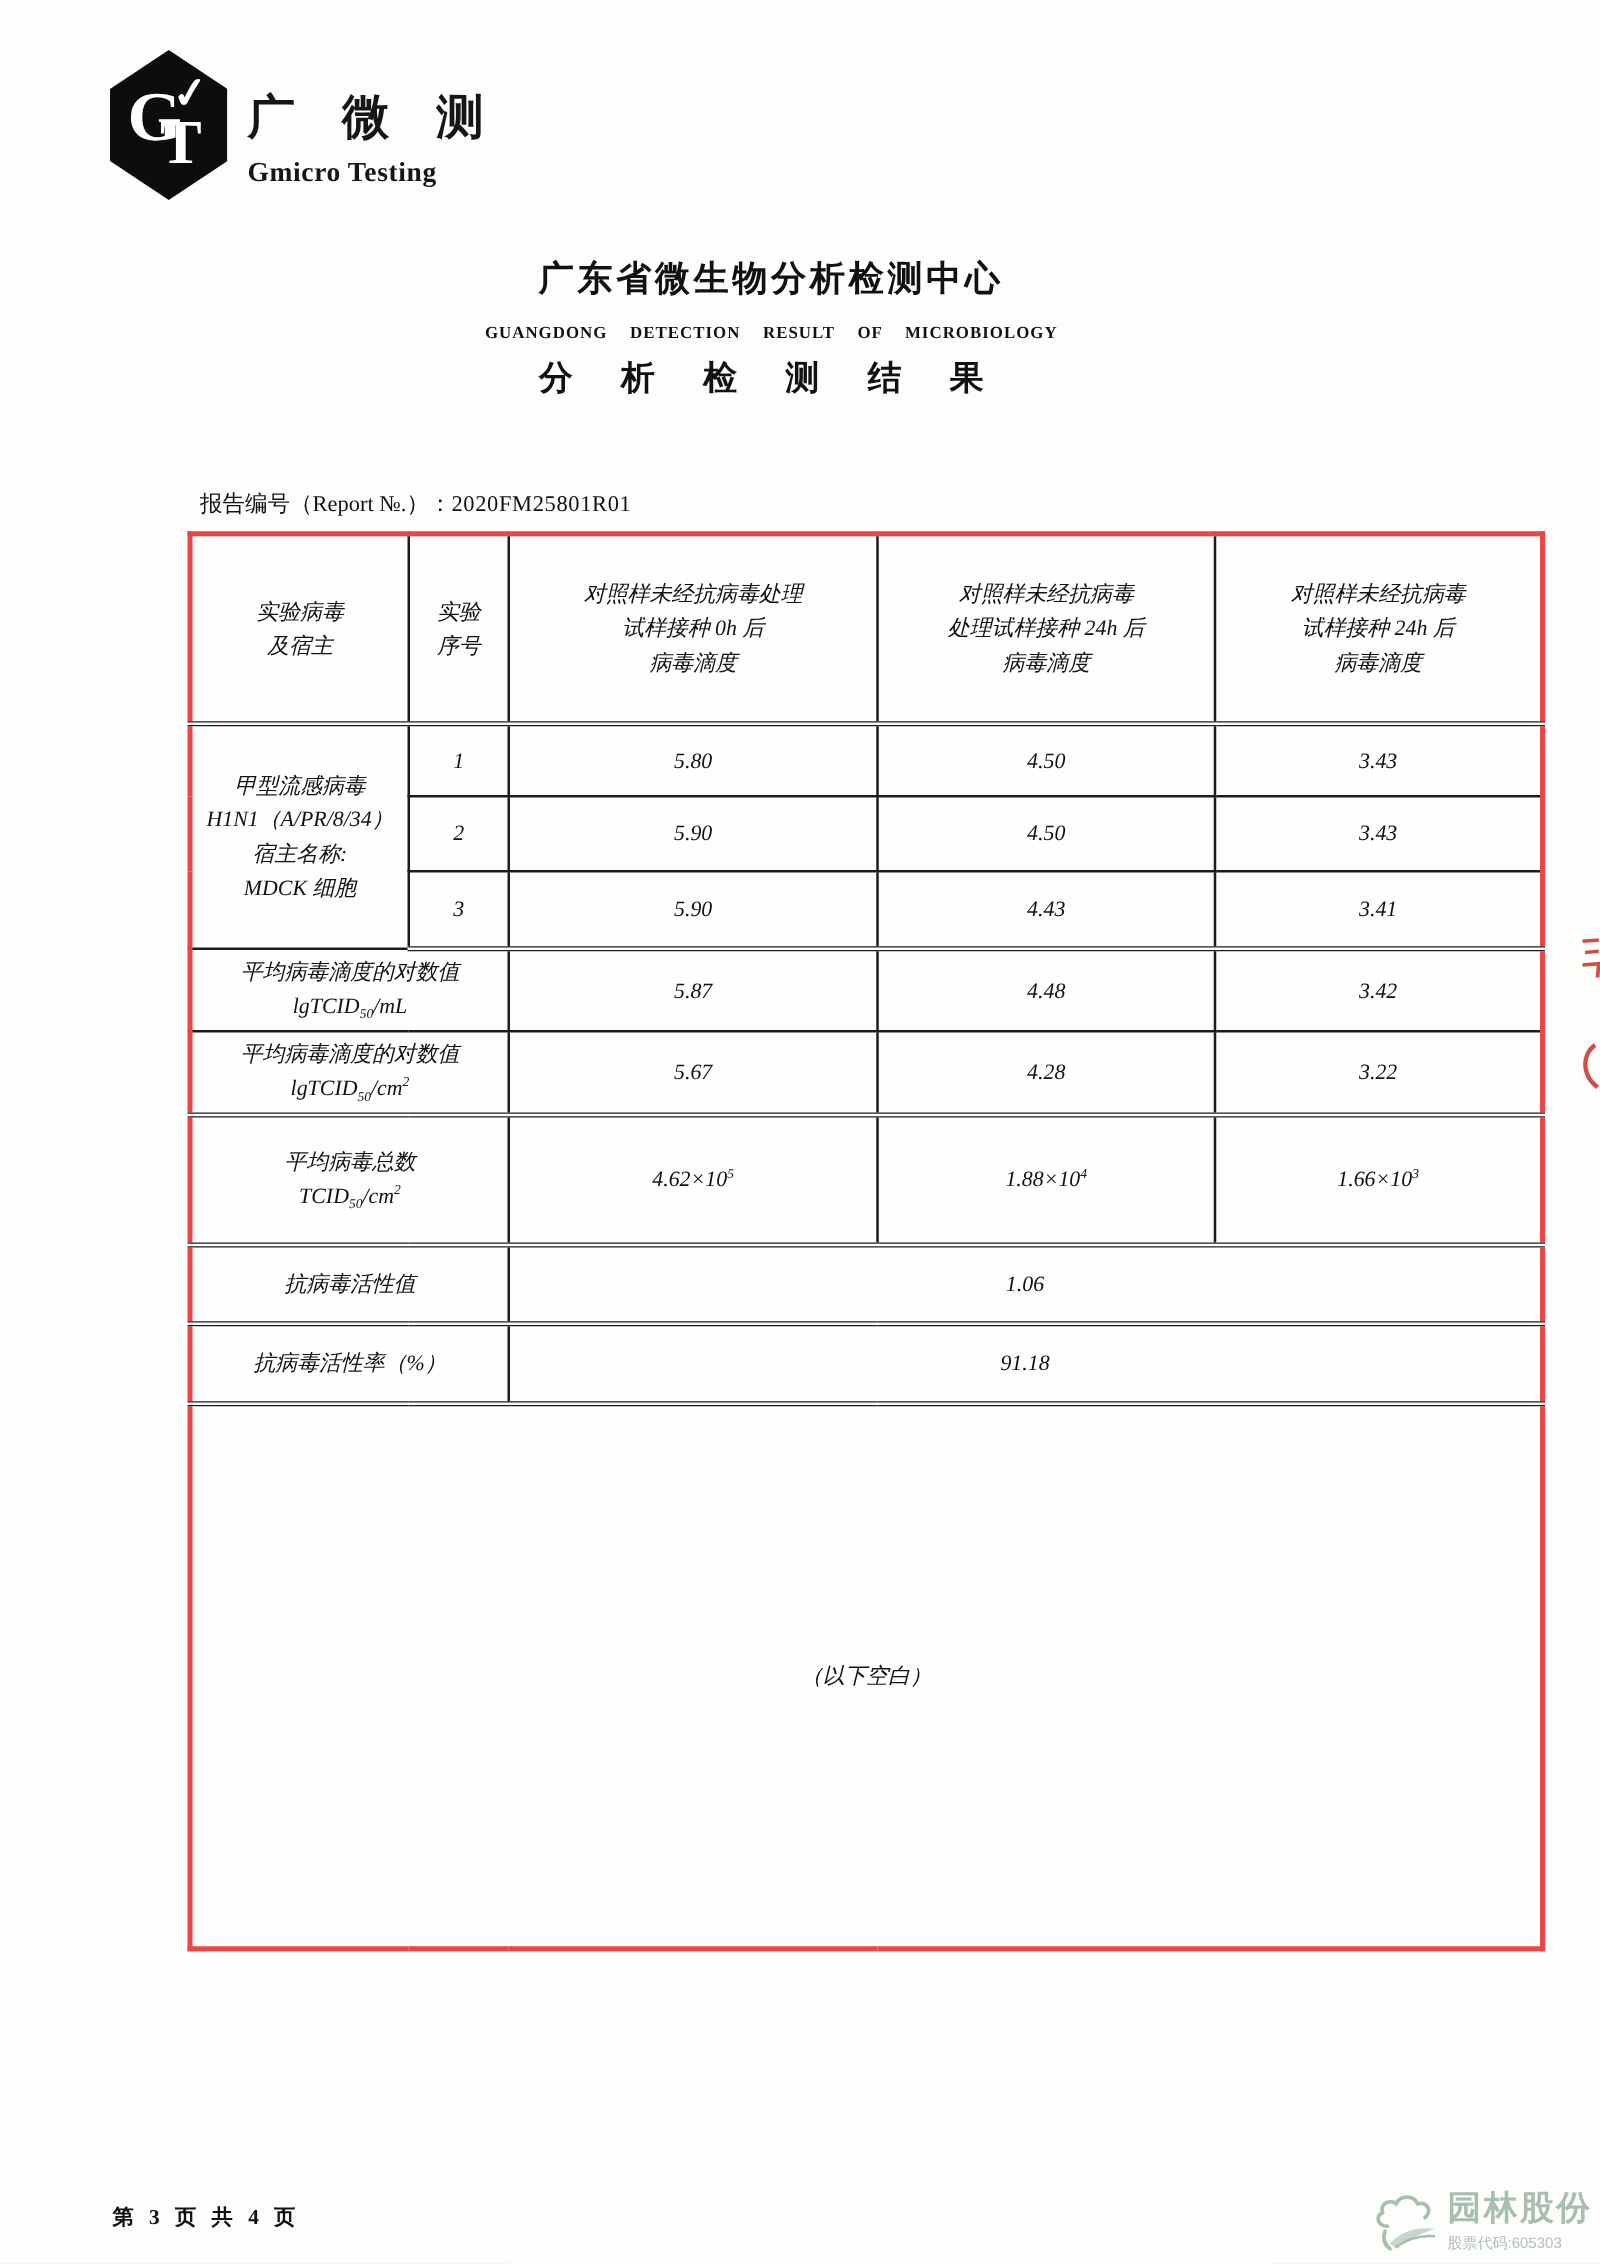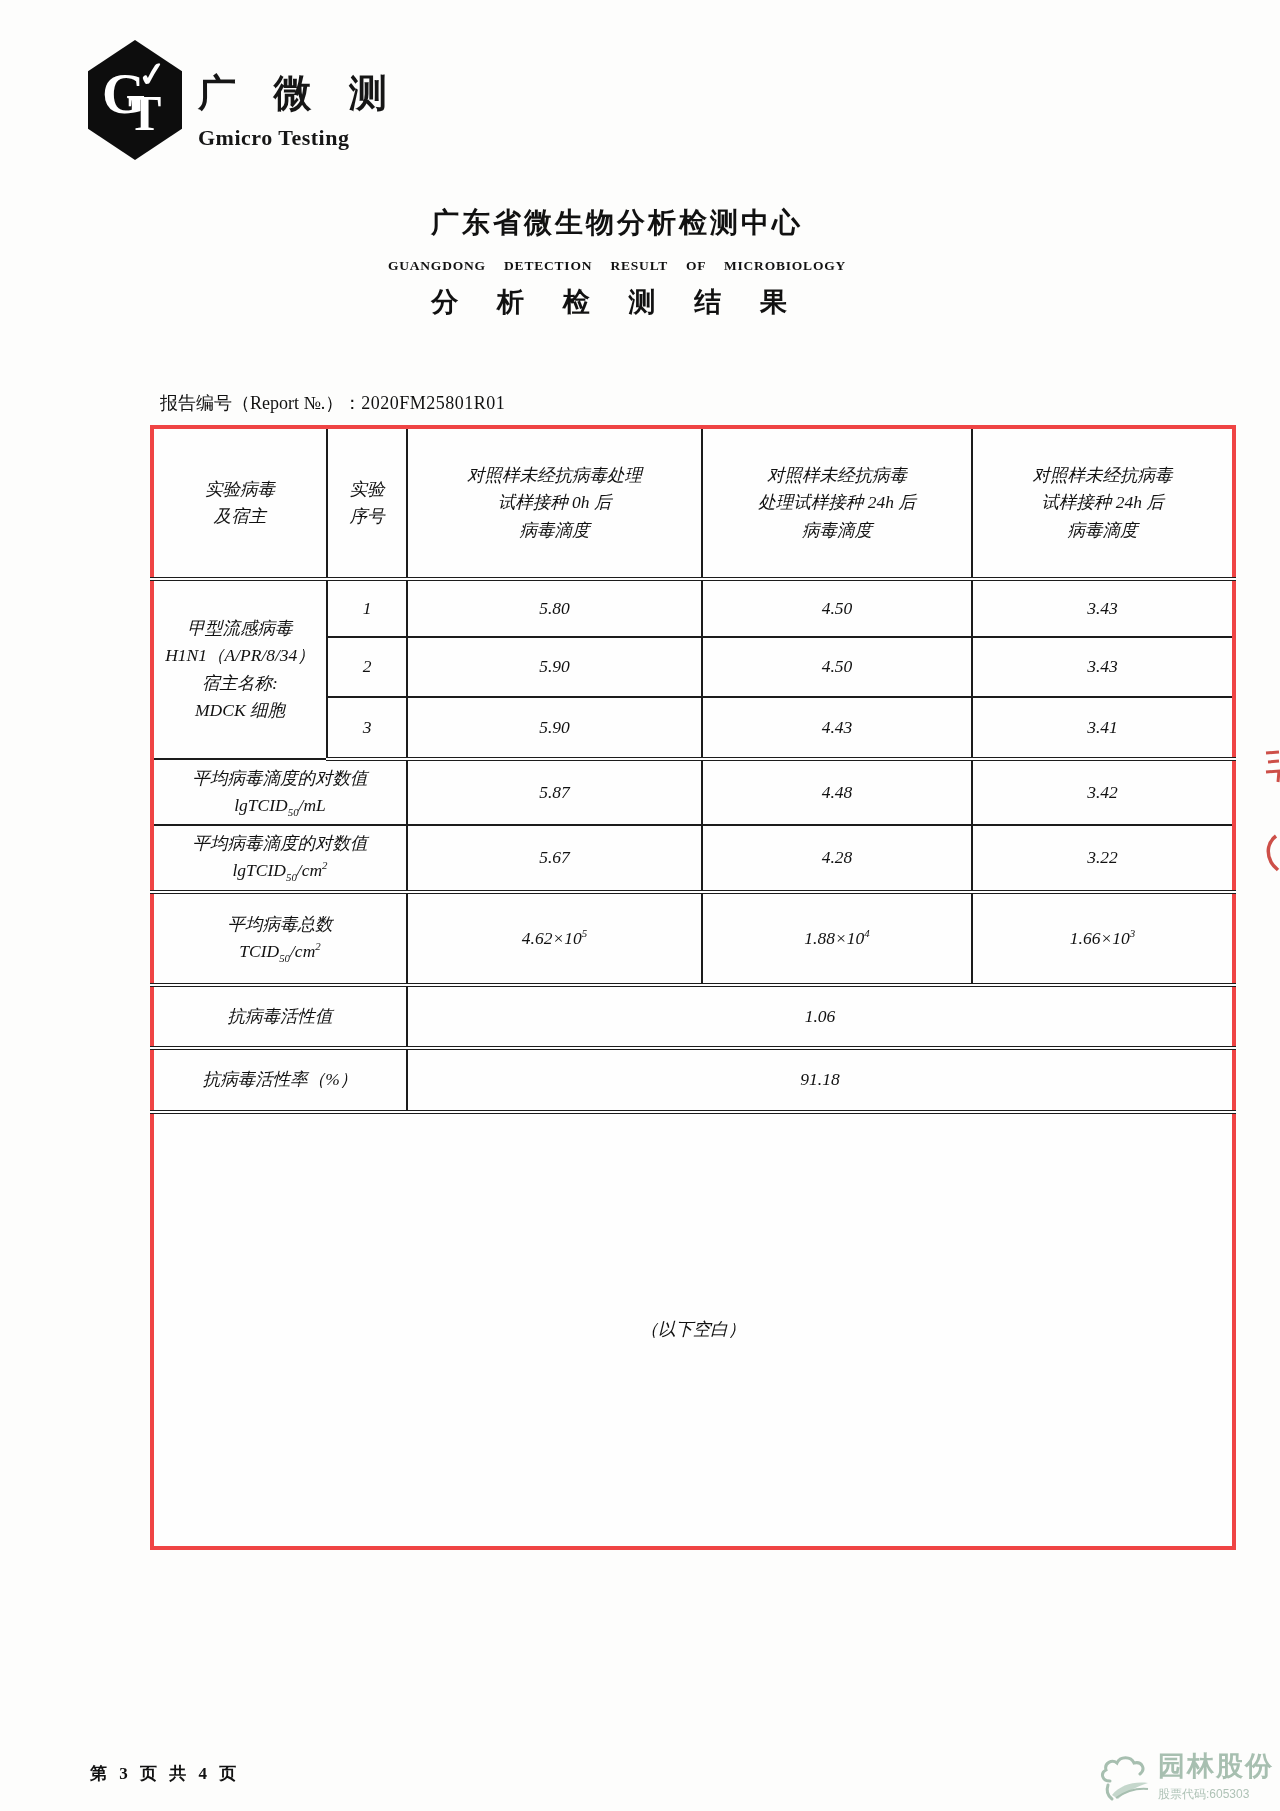--- a/index.html
+++ b/index.html
@@ -164,21 +164,21 @@
       <tr style="height:67px" class="hline-double">
         <td colspan="2" class="label-cell">
           <div>平均病毒滴度的对数值</div>
           <div><span>lgTCID</span><sub class="s">50</sub><span>/cm</span><sup class="s">2</sup></div>
         </td>
         <td>5.67</td>
         <td>4.28</td>
         <td>3.22</td>
       </tr>
 
-      <tr style="height:93px" class="hline-double">
+      <tr style="height:104px" class="hline-double">
         <td colspan="2" class="label-cell">
           <div>平均病毒总数</div>
           <div><span>TCID</span><sub class="s">50</sub><span>/cm</span><sup class="s">2</sup></div>
         </td>
         <td><span>4.62×10</span><sup class="s">5</sup></td>
         <td><span>1.88×10</span><sup class="s">4</sup></td>
         <td><span>1.66×10</span><sup class="s">3</sup></td>
       </tr>
 
       <tr style="height:63px" class="hline-double">

